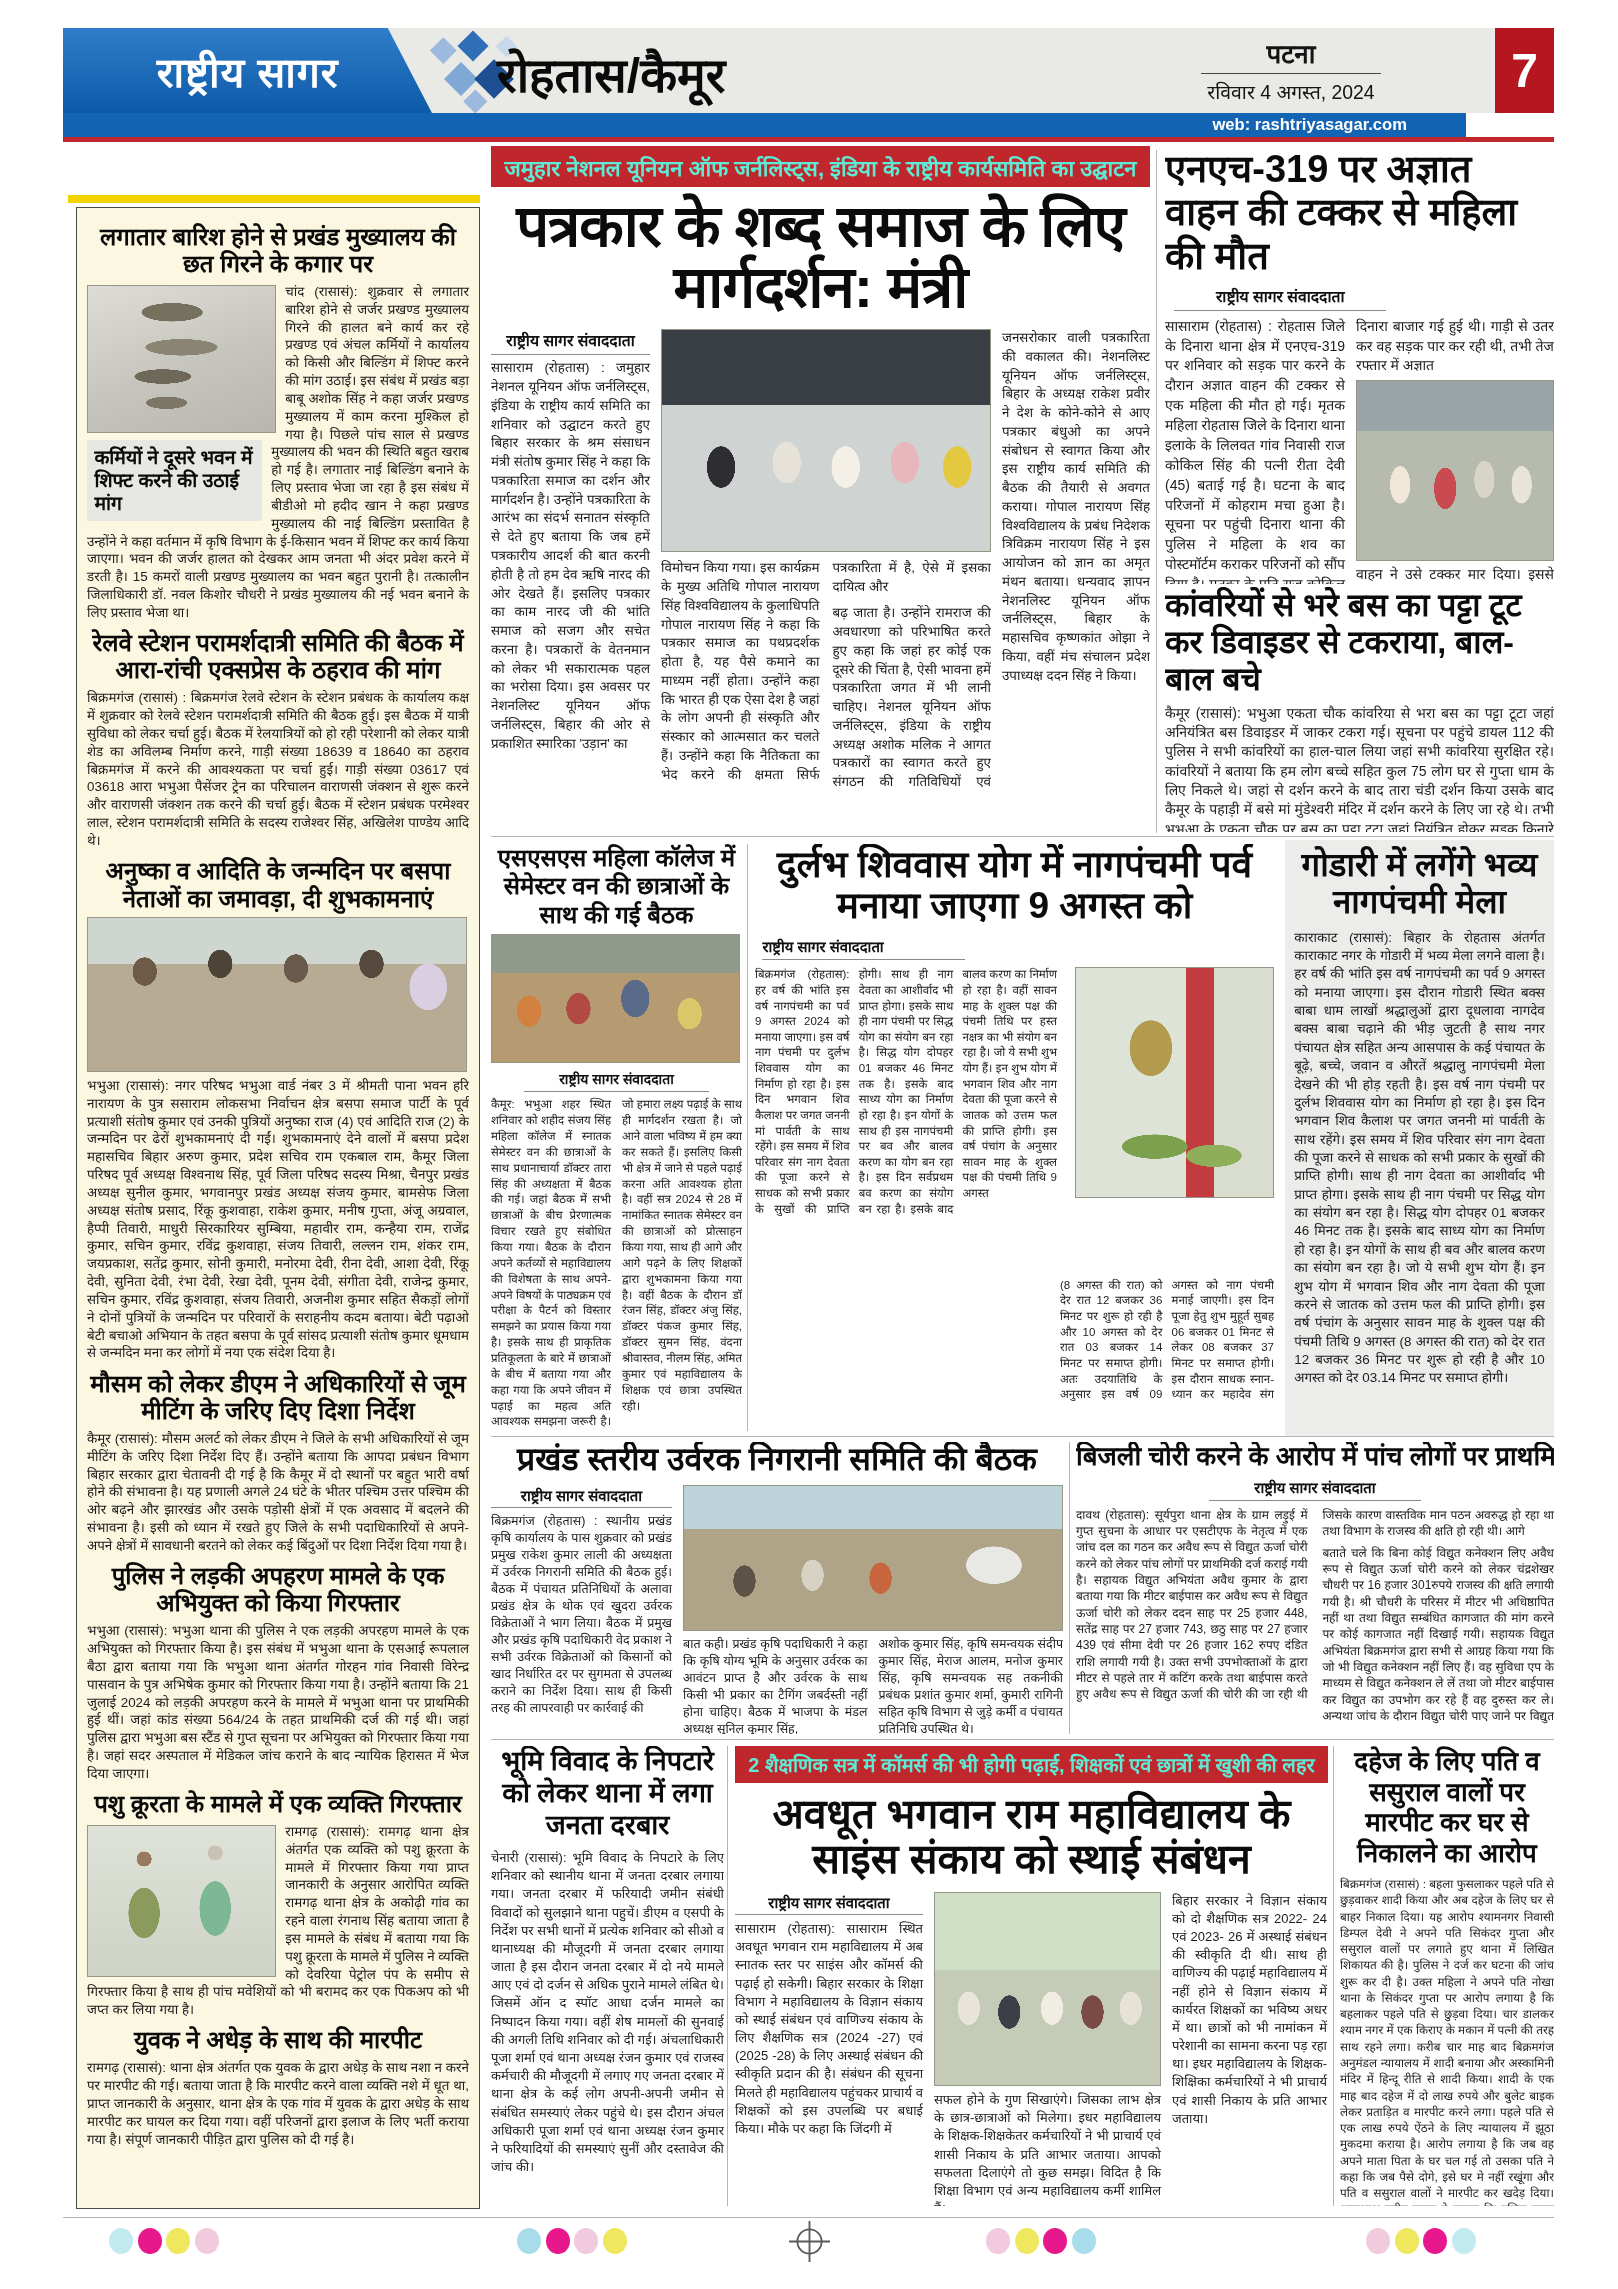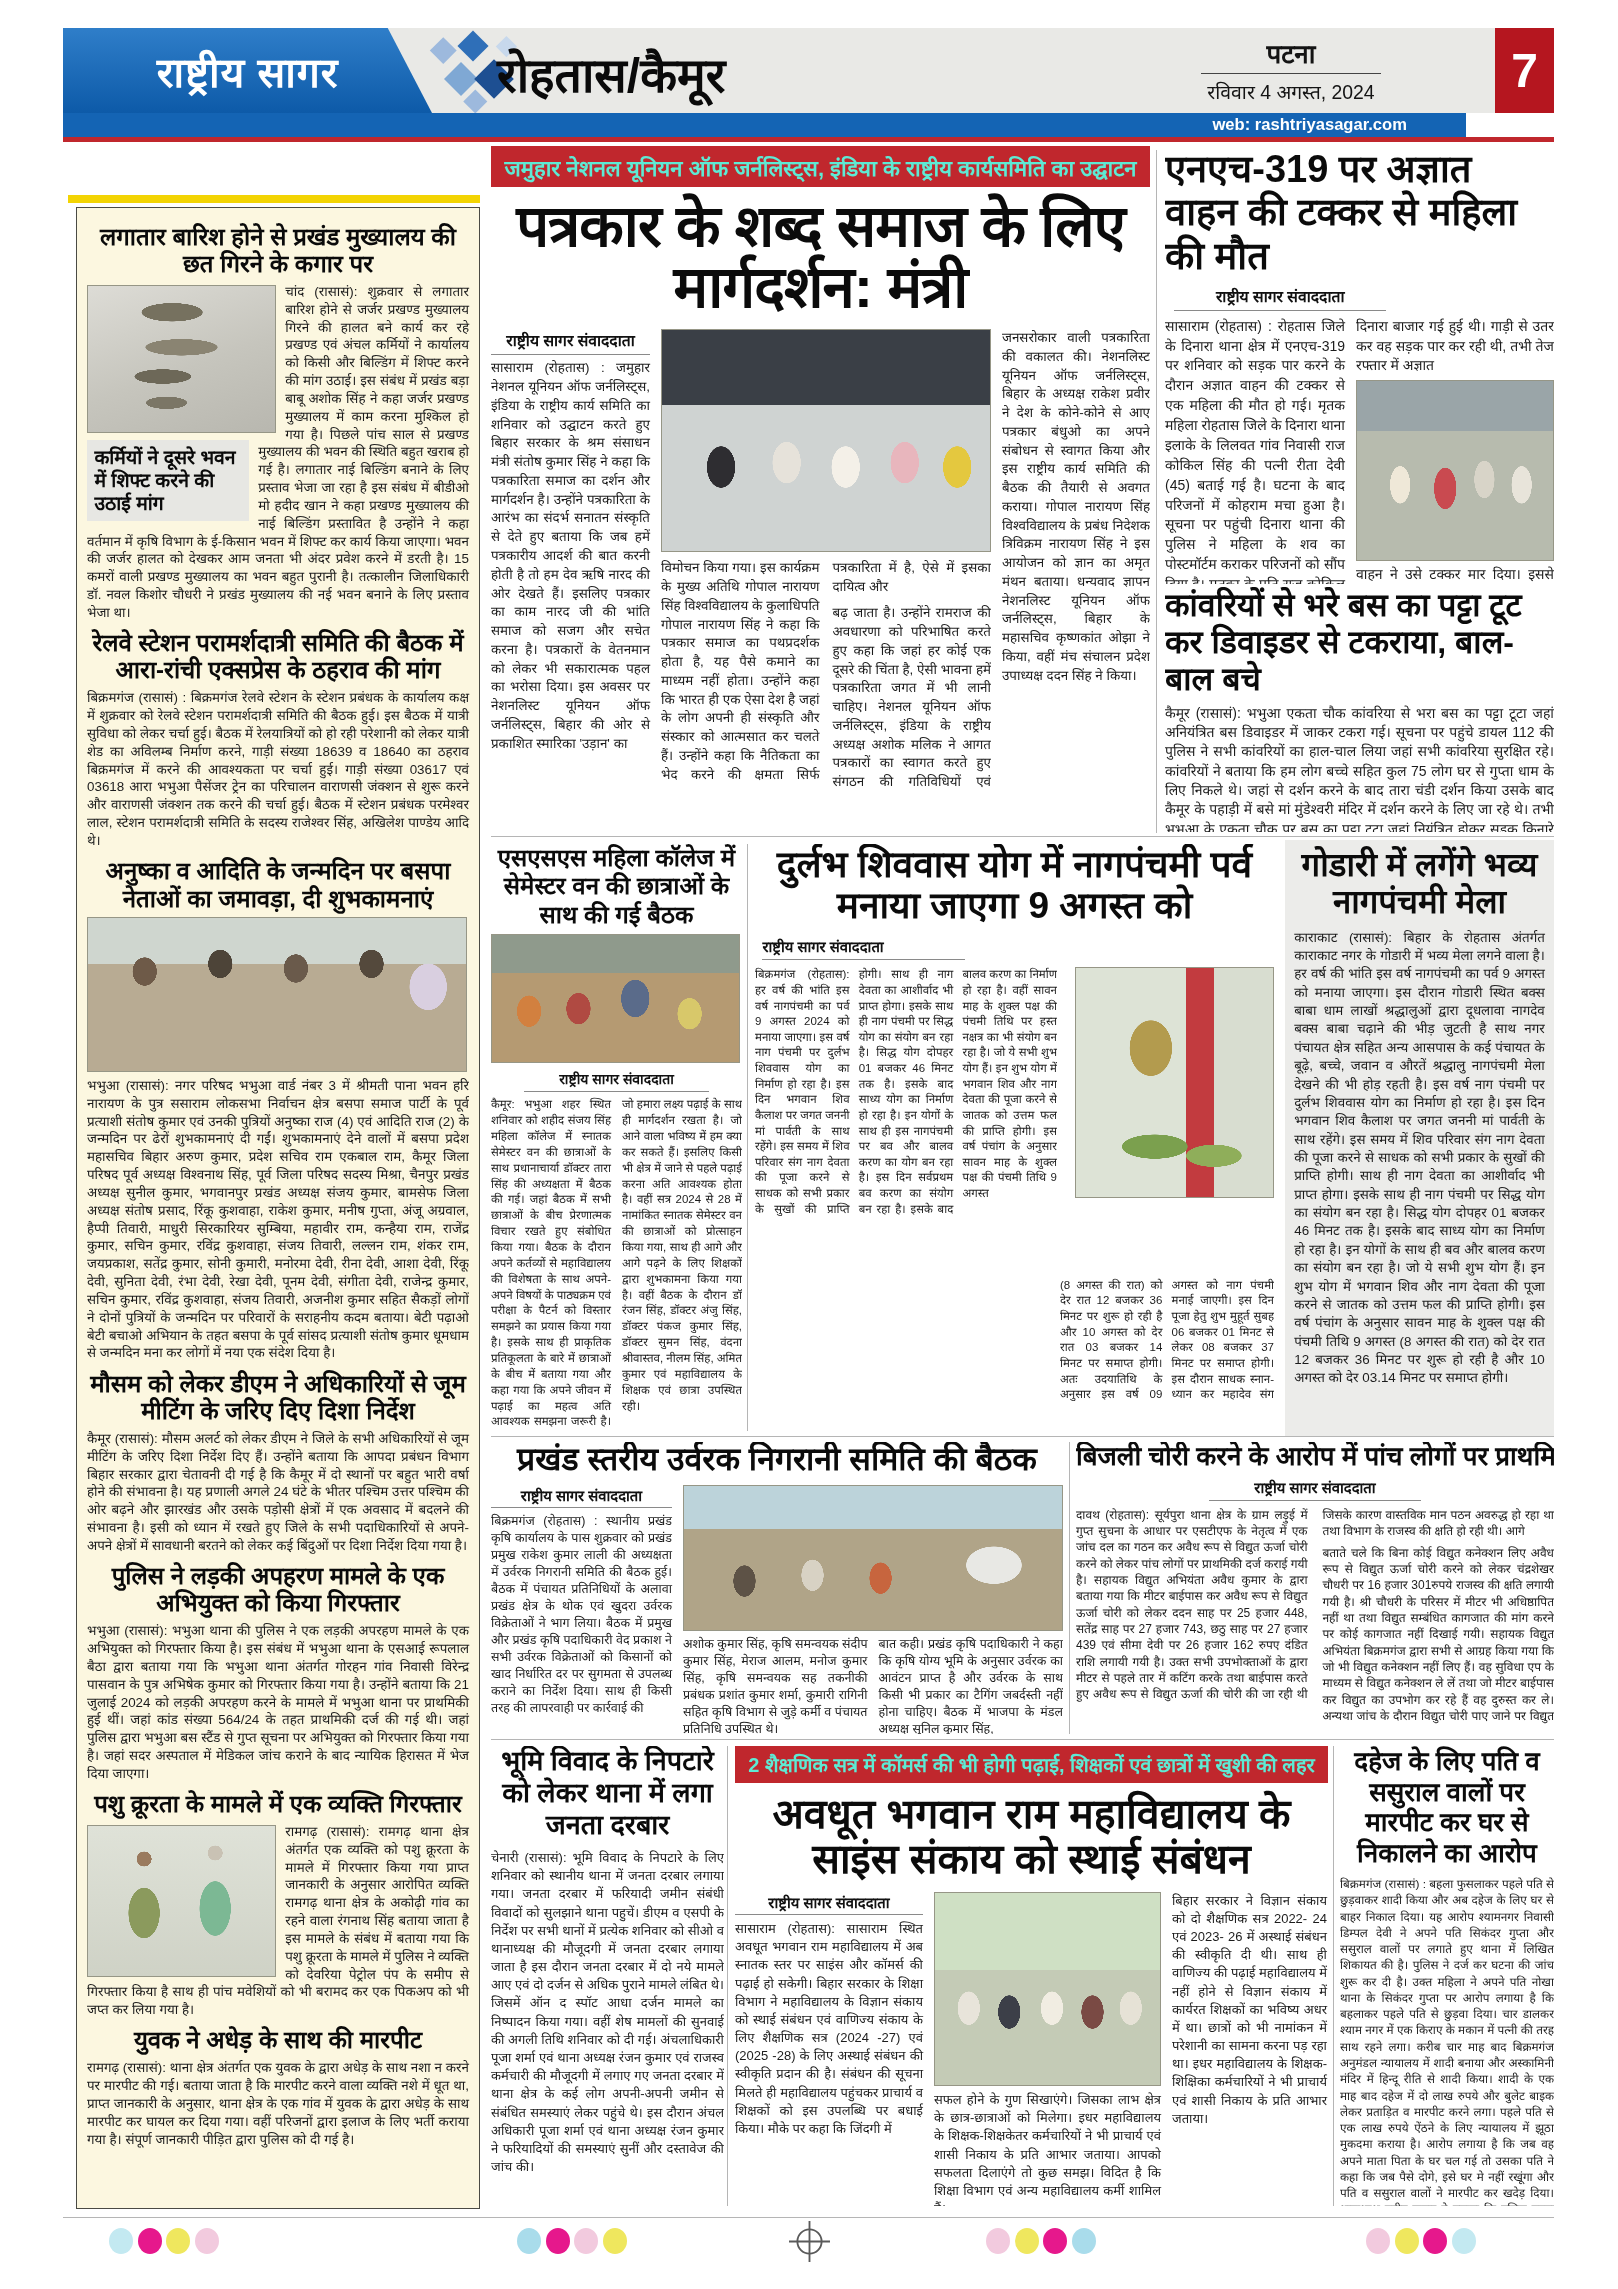--- a/index.html
+++ b/index.html
@@ -71,21 +71,21 @@
     <span>web: rashtriyasagar.com</span>
   </div>
   <div class="redrule"></div>
 
   <div class="abs ribbon-bar"></div>
   <aside class="abs brief-panel">
 
     <article>
       <h3 class="brief-h">लगातार बारिश होने से प्रखंड मुख्यालय की छत गिरने के कगार पर</h3>
       <div class="photo ph-ceiling" style="float:left;width:189px;height:148px;margin:1.8px 9.2px 3.7px 0"></div>
-      <div class="subhead-box" style="float:left;clear:left;width:162px;margin:3.7px 9.2px 3.7px 0">कर्मियों ने दूसरे भवन में शिफ्ट करने की उठाई मांग</div>
+      <div class="subhead-box" style="float:left;clear:left;width:175px;margin:3.7px 9.2px 3.7px 0">कर्मियों ने दूसरे भवन में शिफ्ट करने की उठाई मांग</div>
       <p class="brief-b">चांद (रासासं): शुक्रवार से लगातार बारिश होने से जर्जर प्रखण्ड मुख्यालय गिरने की हालत बने कार्य कर रहे प्रखण्ड एवं अंचल कर्मियों ने कार्यालय को किसी और बिल्डिंग में शिफ्ट करने की मांग उठाई। इस संबंध में प्रखंड बड़ा बाबू अशोक सिंह ने कहा जर्जर प्रखण्ड मुख्यालय में काम करना मुश्किल हो गया है। पिछले पांच साल से प्रखण्ड मुख्यालय की भवन की स्थिति बहुत खराब हो गई है। लगातार नाई बिल्डिंग बनाने के लिए प्रस्ताव भेजा जा रहा है इस संबंध में बीडीओ मो हदीद खान ने कहा प्रखण्ड मुख्यालय की नाई बिल्डिंग प्रस्तावित है उन्होंने ने कहा वर्तमान में कृषि विभाग के ई-किसान भवन में शिफ्ट कर कार्य किया जाएगा। भवन की जर्जर हालत को देखकर आम जनता भी अंदर प्रवेश करने में डरती है। 15 कमरों वाली प्रखण्ड मुख्यालय का भवन बहुत पुरानी है। तत्कालीन जिलाधिकारी डॉ. नवल किशोर चौधरी ने प्रखंड मुख्यालय की नई भवन बनाने के लिए प्रस्ताव भेजा था।</p>
       <div style="clear:both"></div>
     </article>
 
     <article>
       <h3 class="brief-h">रेलवे स्टेशन परामर्शदात्री समिति की बैठक में आरा-रांची एक्सप्रेस के ठहराव की मांग</h3>
       <p class="brief-b">बिक्रमगंज (रासासं) : बिक्रमगंज रेलवे स्टेशन के स्टेशन प्रबंधक के कार्यालय कक्ष में शुक्रवार को रेलवे स्टेशन परामर्शदात्री समिति की बैठक हुई। इस बैठक में यात्री सुविधा को लेकर चर्चा हुई। बैठक में रेलयात्रियों को हो रही परेशानी को लेकर यात्री शेड का अविलम्ब निर्माण करने, गाड़ी संख्या 18639 व 18640 का ठहराव बिक्रमगंज में करने की आवश्यकता पर चर्चा हुई। गाड़ी संख्या 03617 एवं 03618 आरा भभुआ पैसेंजर ट्रेन का परिचालन वाराणसी जंक्शन से शुरू करने और वाराणसी जंक्शन तक करने की चर्चा हुई। बैठक में स्टेशन प्रबंधक परमेश्वर लाल, स्टेशन परामर्शदात्री समिति के सदस्य राजेश्वर सिंह, अखिलेश पाण्डेय आदि थे।</p>
     </article>
 
     <article>
@@ -197,22 +197,22 @@
   <section class="abs" style="left:491px;top:1442px;width:572px;height:292px;overflow:hidden">
     <h2 class="hl" style="font-size:32px;line-height:1.1;white-space:nowrap">प्रखंड स्तरीय उर्वरक निगरानी समिति की बैठक</h2>
     <div style="display:flex;gap:11px;margin-top:7.4px">
       <div style="width:181px">
         <div class="byl" style="font-size:14.8px">राष्ट्रीय सागर संवाददाता</div>
         <p class="body-t" style="font-size:12.5px;line-height:1.36">बिक्रमगंज (रोहतास) : स्थानीय प्रखंड कृषि कार्यालय के पास शुक्रवार को प्रखंड प्रमुख राकेश कुमार लाली की अध्यक्षता में उर्वरक निगरानी समिति की बैठक हुई। बैठक में पंचायत प्रतिनिधियों के अलावा प्रखंड क्षेत्र के थोक एवं खुदरा उर्वरक विक्रेताओं ने भाग लिया। बैठक में प्रमुख और प्रखंड कृषि पदाधिकारी वेद प्रकाश ने सभी उर्वरक विक्रेताओं को किसानों को खाद निर्धारित दर पर सुगमता से उपलब्ध कराने का निर्देश दिया। साथ ही किसी तरह की लापरवाही पर कार्रवाई की</p>
       </div>
       <div style="width:380px">
         <div class="photo ph-fert" style="width:380px;height:146px"></div>
         <div style="display:flex;gap:11px;margin-top:5.5px">
+          <p class="body-t" style="width:185px;font-size:12.5px;line-height:1.36">बात कही। प्रखंड कृषि पदाधिकारी ने कहा कि कृषि योग्य भूमि के अनुसार उर्वरक का आवंटन प्राप्त है और उर्वरक के साथ किसी भी प्रकार का टैगिंग जबर्दस्ती नहीं होना चाहिए। बैठक में भाजपा के मंडल अध्यक्ष सुनिल कुमार सिंह,</p>
           <p class="body-t" style="width:185px;font-size:12.5px;line-height:1.36">अशोक कुमार सिंह, कृषि समन्वयक संदीप कुमार सिंह, मेराज आलम, मनोज कुमार सिंह, कृषि समन्वयक सह तकनीकी प्रबंधक प्रशांत कुमार शर्मा, कुमारी रागिनी सहित कृषि विभाग से जुड़े कर्मी व पंचायत प्रतिनिधि उपस्थित थे।</p>
-          <p class="body-t" style="width:185px;font-size:12.5px;line-height:1.36">बात कही। प्रखंड कृषि पदाधिकारी ने कहा कि कृषि योग्य भूमि के अनुसार उर्वरक का आवंटन प्राप्त है और उर्वरक के साथ किसी भी प्रकार का टैगिंग जबर्दस्ती नहीं होना चाहिए। बैठक में भाजपा के मंडल अध्यक्ष सुनिल कुमार सिंह,</p>
         </div>
       </div>
     </div>
   </section>
 
   <div class="abs vrule" style="left:1069px;top:1442px;height:292px"></div>
 
   <section class="abs" style="left:1076px;top:1442px;width:478px;height:292px;overflow:hidden">
     <h2 class="hl" style="font-size:26px;white-space:nowrap;line-height:1.15">बिजली चोरी करने के आरोप में पांच लोगों पर प्राथमिकी दर्ज</h2>
     <div class="byl" style="width:212px;margin:5.5px auto;font-size:14.8px">राष्ट्रीय सागर संवाददाता</div>

